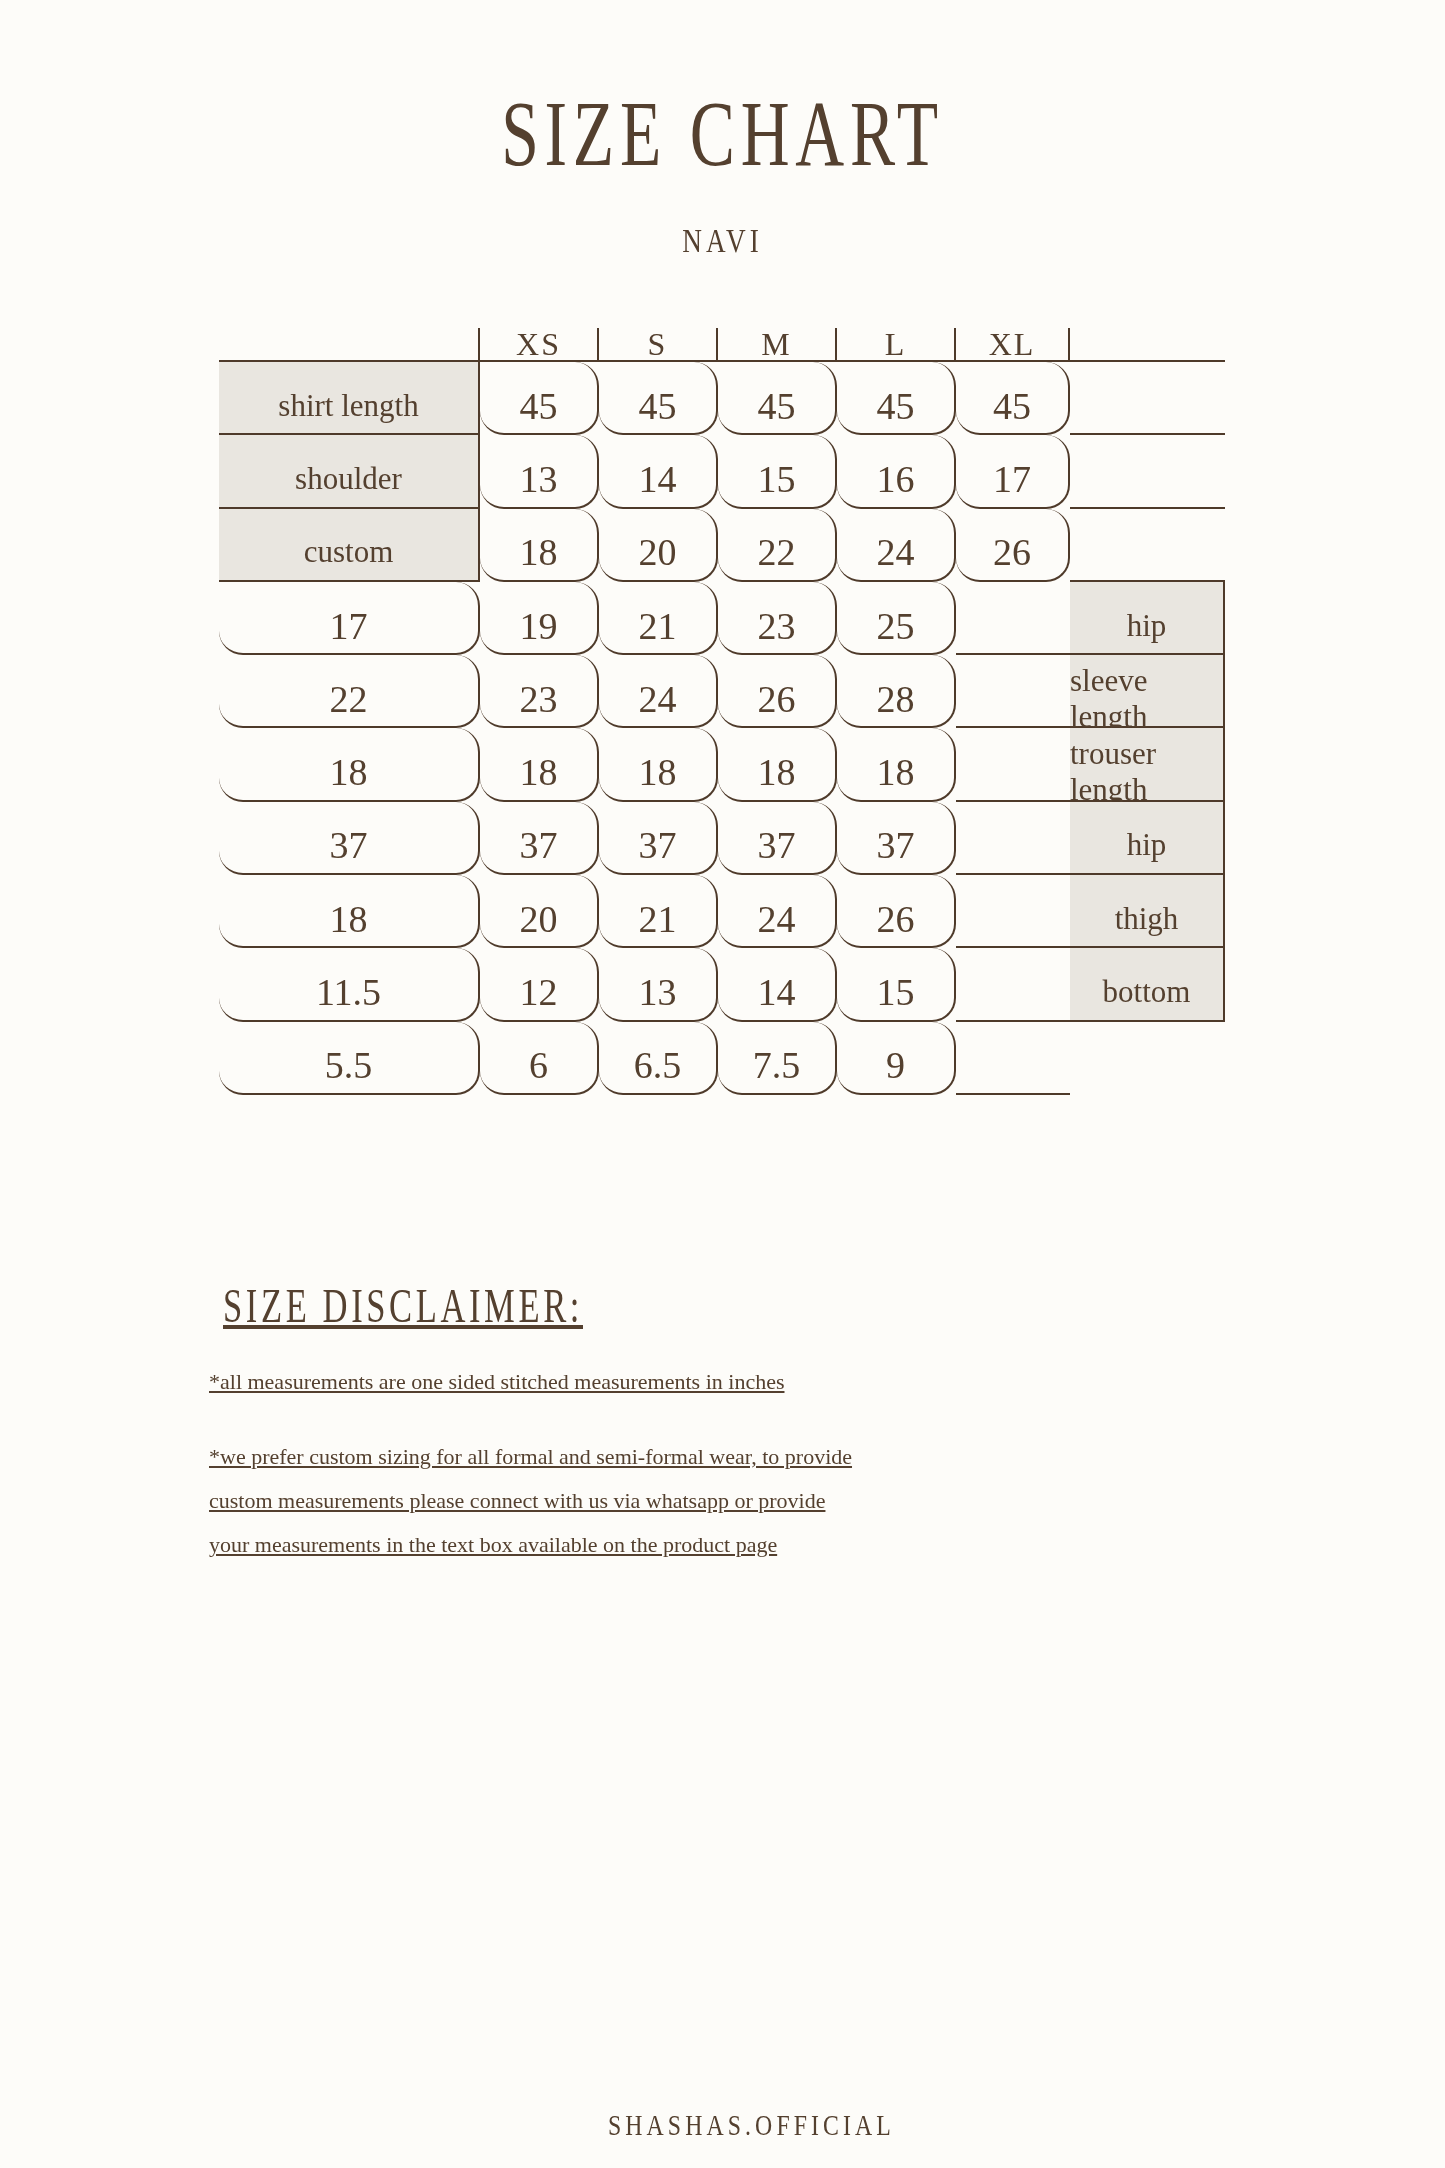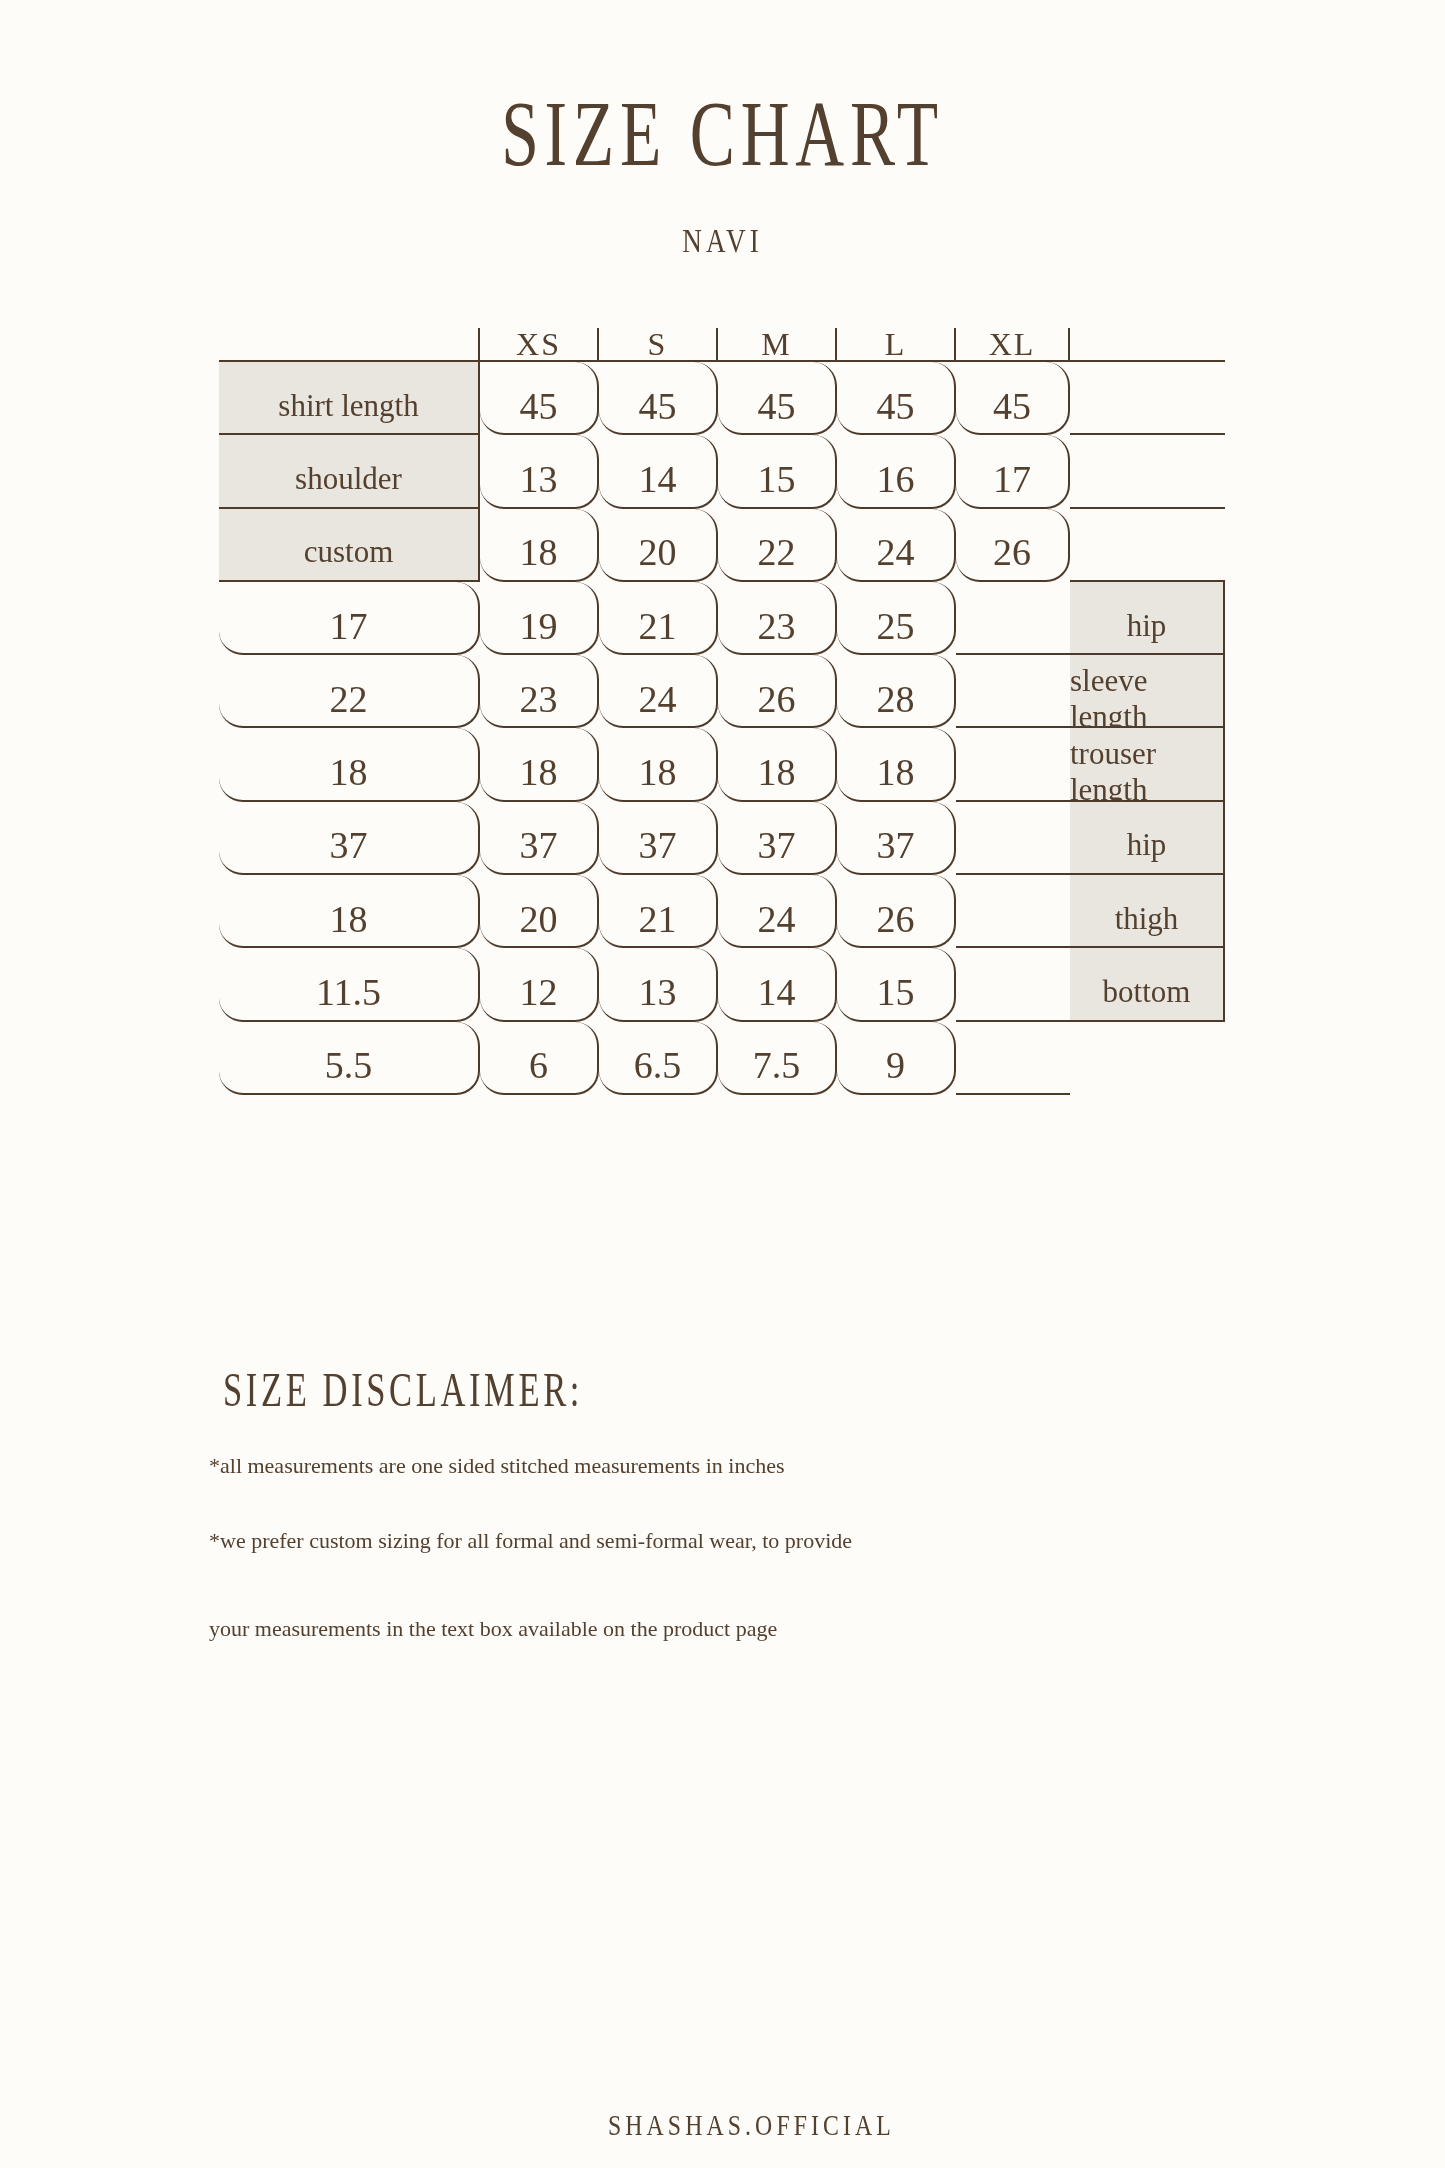--- a/index.html
+++ b/index.html
@@ -36,21 +36,21 @@
     display:grid;
     grid-template-columns:261px 119px 119px 119px 119px 114px 155px;
     grid-template-rows:34px repeat(10,73.3px);
   }
   .c{box-sizing:border-box;display:flex;align-items:center;justify-content:center;}
   .br{border-right:2px solid var(--line);}
   .bb{border-bottom:2px solid var(--line);}
   .hdr{font-size:32px;letter-spacing:2px;}
   .lbl{background:var(--shade);font-size:31px;padding-top:16px;}
   .val{font-size:38px;padding-top:16px;border-radius:24px;}
-  .disclaimer{position:absolute;left:209px;top:1362px;width:1080px;}
+  .disclaimer{position:absolute;left:209px;top:1278px;width:1080px;text-decoration:underline;}
   .disclaimer h2{
     margin:0 0 26px 14px;
     font-size:48px;font-weight:400;line-height:56px;
     letter-spacing:5px;white-space:nowrap;
     transform:scaleX(0.72);transform-origin:left center;
   }
   .para{margin:0;font-size:22px;line-height:44px;}
   .para.p2{margin-top:38px;}
   .para.p3{margin-top:31px;}
   .brand{
@@ -150,20 +150,20 @@
   <section class="disclaimer">
     <h2>SIZE DISCLAIMER:</h2>
 
     <p class="para p1">
       <span>*all measurements are one sided stitched measurements in inches</span>
     </p>
 
 
     <p class="para p3">
       <span>*we prefer custom sizing for all formal and semi-formal wear, to provide</span><br>
-      <br>
+      <span>custom measurements please connect with us via whatsapp or provide</span><br>
       <span>your measurements in the text box available on the product page</span>
     </p>
   </section>
 
   <div class="brand">SHASHAS.OFFICIAL</div>
 
 </div>
 
 </body></html>

